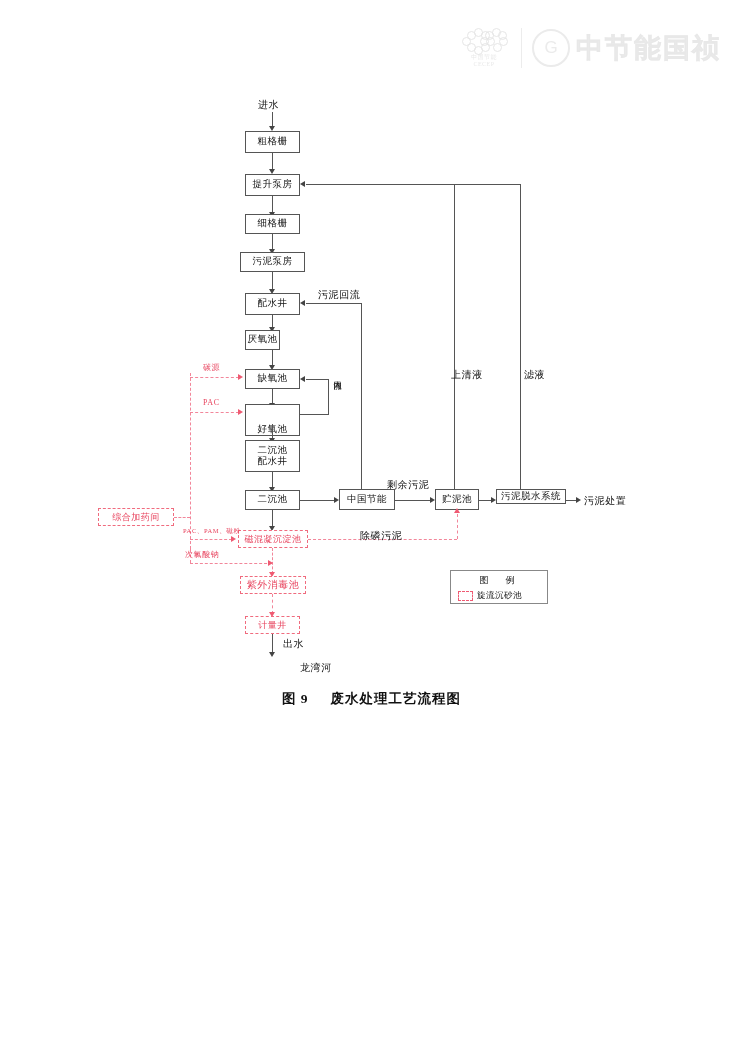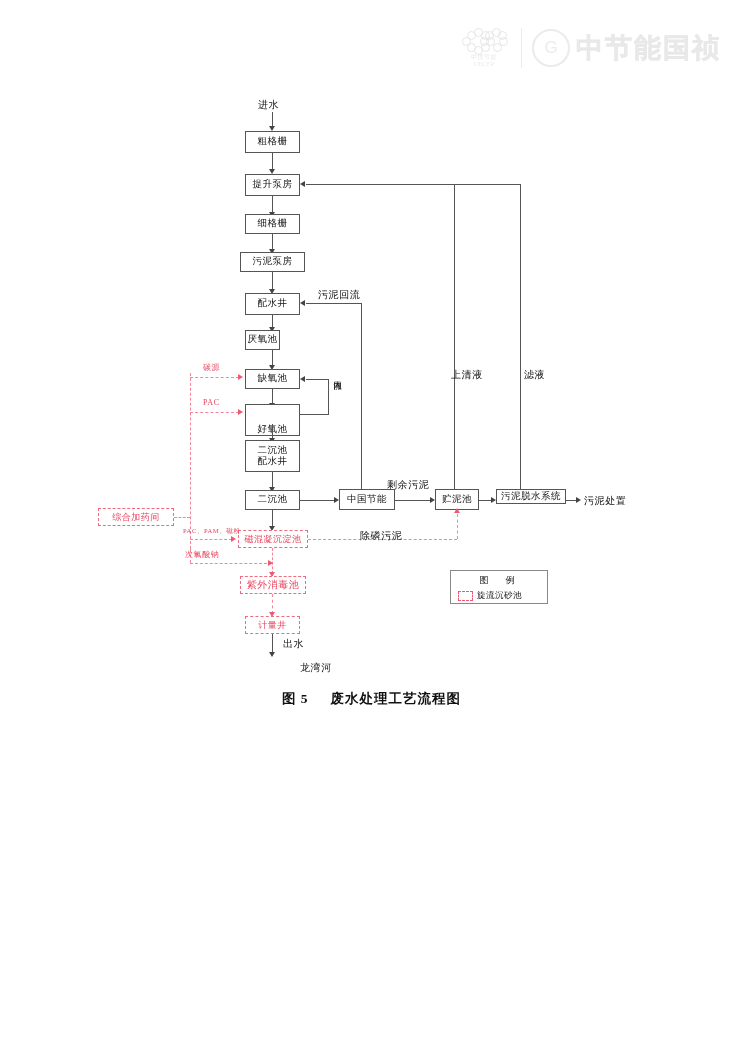--- a/index.html
+++ b/index.html
@@ -255,16 +255,16 @@
 
   <div class="legend" style="left:450px;top:570px;width:98px;height:34px;">
     <div class="legend-title">图　例</div>
     <div class="legend-row">
       <div class="legend-swatch"></div>
       <div class="legend-label">旋流沉砂池</div>
     </div>
   </div>
 
   <div class="caption" style="top:690px;">
-    <span class="num">图 5</span><span>废水处理工艺流程图</span>
+    <span class="num">图 9</span><span>废水处理工艺流程图</span>
   </div>
 
 </div>
 
 </body></html>

